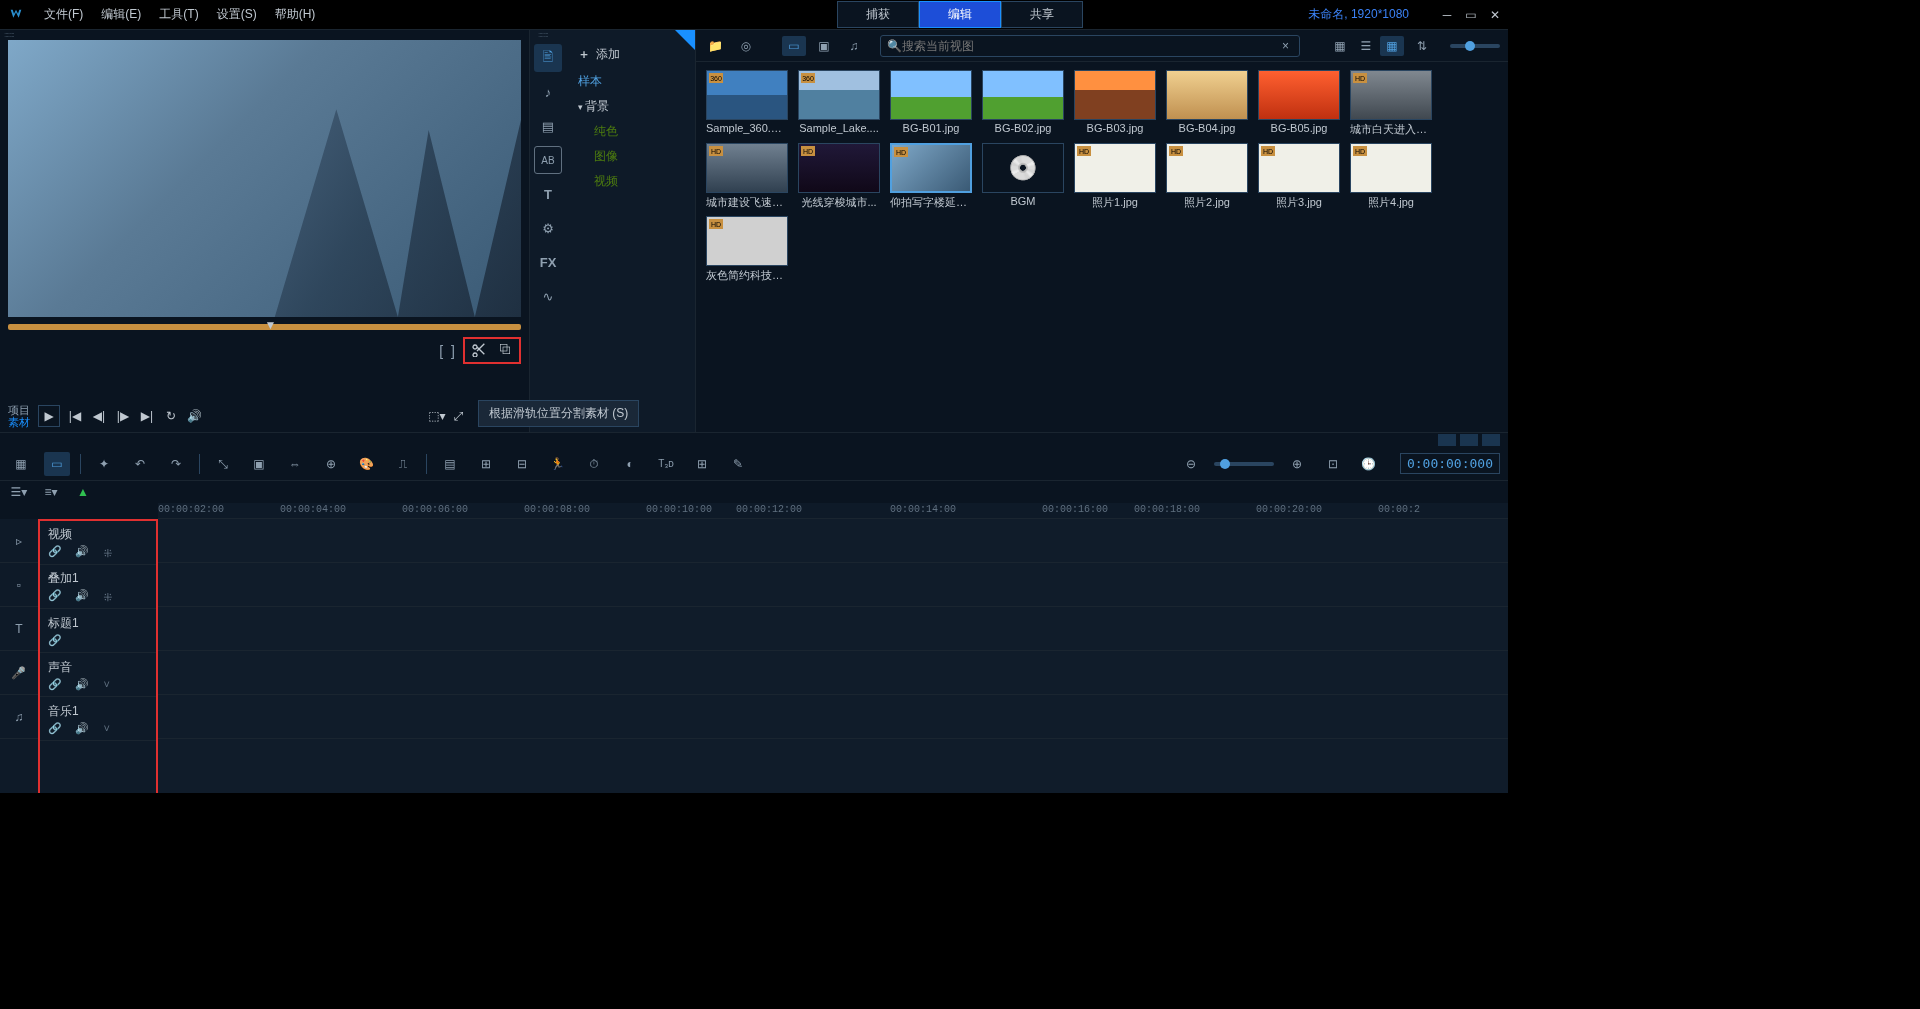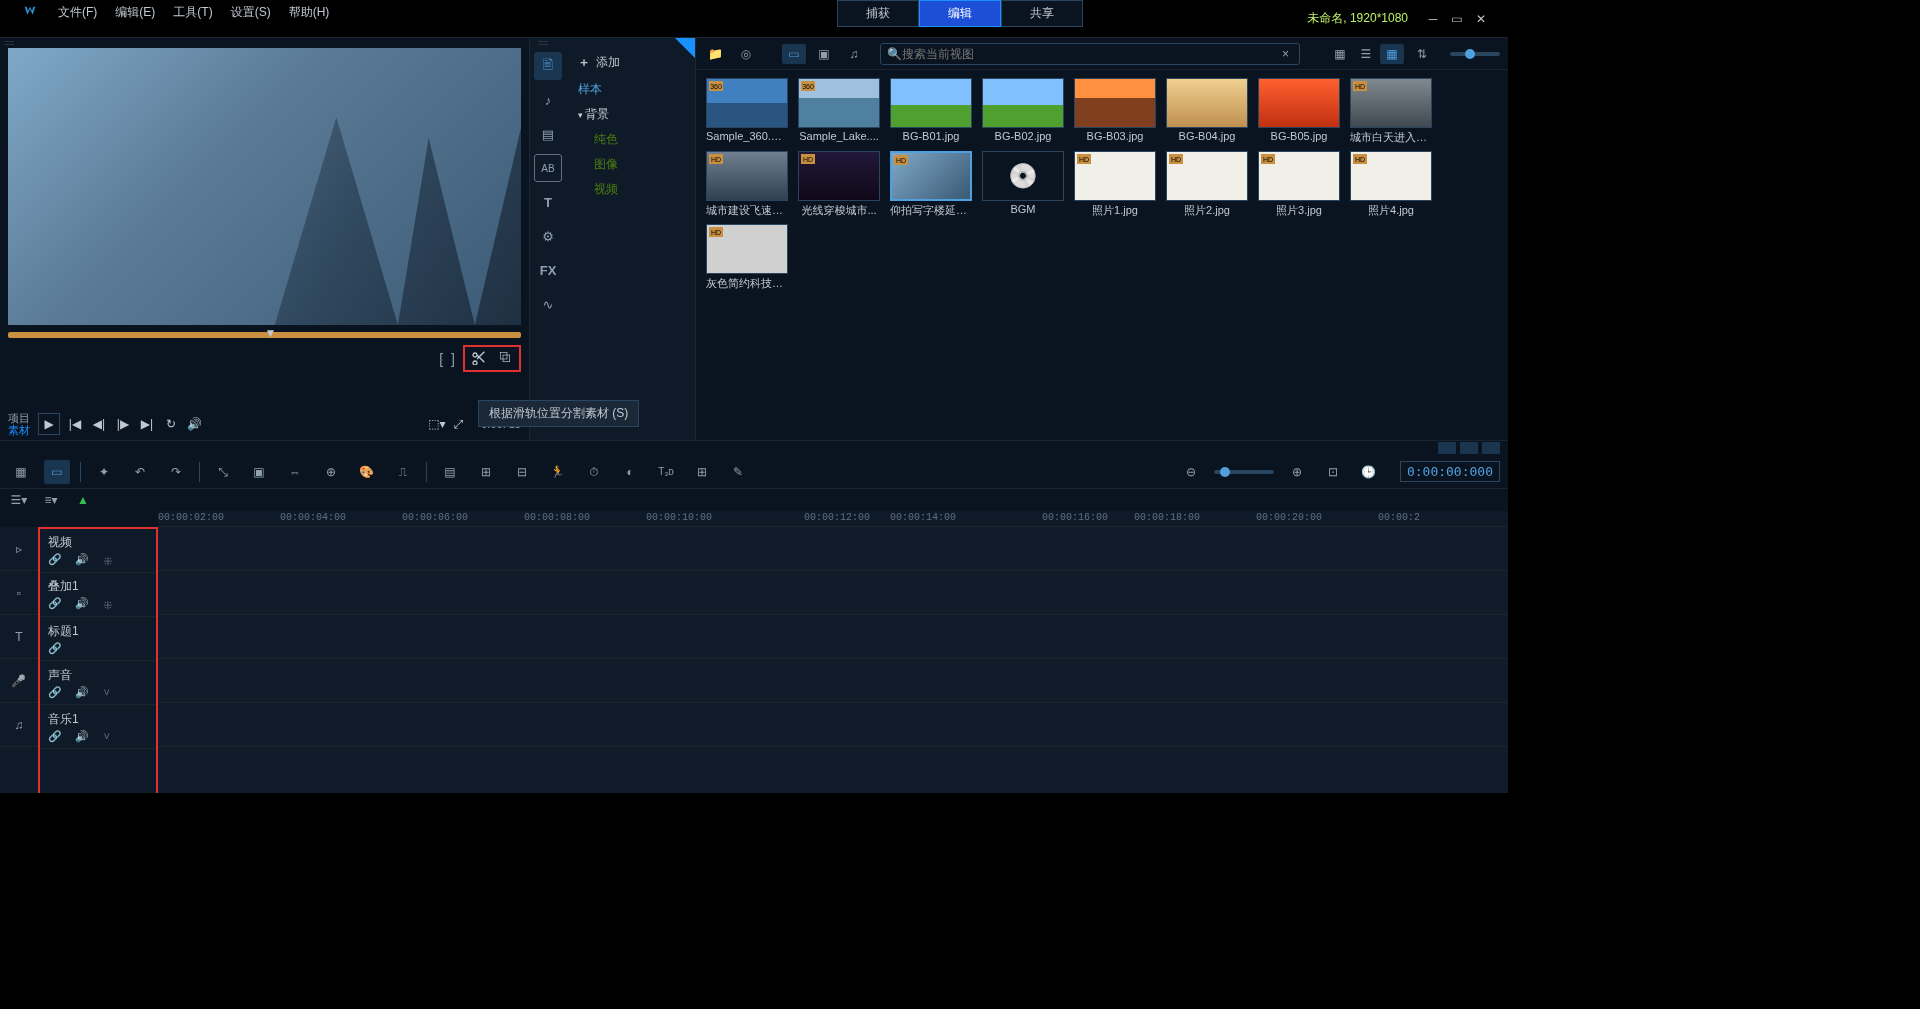--- a/index.html
+++ b/index.html
@@ -1,27 +1,27 @@
 <!DOCTYPE html>
 <html><head>
 <meta charset="utf-8">
 <style>
 * { margin: 0; padding: 0; box-sizing: border-box; font-family: "Microsoft YaHei", Arial, sans-serif; }
 body { background: #000; color: #c0c8d0; font-size: 12px; overflow: hidden; width: 1508px; height: 793px; }
 
 
-.titlebar { height: 38px; background: #000; display: flex; padding: 0 18px; border-bottom: 1px solid #1a2530; }
+.titlebar { height: 30px; background: #000; display: flex; align-items: center; padding: 0 4px; border-bottom: 1px solid #1a2530; }
 .logo { width: 24px; height: 24px; display: flex; align-items: center; justify-content: center; color: #2a8fd0; font-size: 16px; }
 .menubar { display: flex; gap: 2px; margin-left: 8px; }
 .menubar span { padding: 4px 8px; cursor: pointer; }
 .top-tabs { margin-left: auto; margin-right: auto; display: flex; position: absolute; left: 50%; transform: translateX(-50%); }
 .top-tabs span { padding: 4px 28px; border: 1px solid #2a4560; background: #0a1420; cursor: pointer; }
 .top-tabs span.active { background: #1d4ed8; color: #fff; border-color: #1990ff; }
 .win-ctrl { margin-left: auto; display: flex; gap: 6px; align-items: center; }
-.win-ctrl .info { margin-right: 10px; color: #bef264; }
+.win-ctrl .info { margin-right: 23px; color: #3b82f6; }
 .win-ctrl .btn { width: 18px; height: 18px; display: flex; align-items: center; justify-content: center; cursor: pointer; }
 
 
 .main { display: flex; height: 402px; }
 
 
 .preview-panel { width: 530px; background: #0a1420; display: flex; flex-direction: column; border-right: 1px solid #1a2530; }
 .grip { height: 8px; color: #445566; padding-left: 4px; font-size: 8px; letter-spacing: -1px; }
 .preview-img { flex: 1; background: linear-gradient(135deg, #7fa8c8 0%, #5a7a95 40%, #3a5a75 100%); position: relative; margin: 2px 8px; }
 .preview-img::after { content: ""; position: absolute; right: 0; bottom: 0; width: 60%; height: 75%; background: linear-gradient(120deg, #4a6580 0%, #2a4055 50%, #1a2838 100%); clip-path: polygon(20% 100%, 40% 0%, 60% 100%, 70% 10%, 85% 100%, 100% 5%, 100% 100%); opacity: 0.85; }
@@ -386,21 +386,21 @@
     <span class="tlo">≡▾</span>
     <span class="tlo" style="color:#30c050;">▲</span>
   </div>
   <div style="position:relative;">
     <div class="ruler" id="ruler">
         <span style="left: 0px;">00:00:02:00</span>
         <span style="left: 122px;">00:00:04:00</span>
         <span style="left: 244px;">00:00:06:00</span>
         <span style="left: 366px;">00:00:08:00</span>
         <span style="left: 488px;">00:00:10:00</span>
-        <span style="left: 646px;">00:00:12:00</span>
+        <span style="left: 578px;">00:00:12:00</span>
         <span style="left: 732px;">00:00:14:00</span>
         <span style="left: 854px; padding-left: 30px;">00:00:16:00</span>
         <span style="left: 976px;">00:00:18:00</span>
         <span style="left: 1098px;">00:00:20:00</span>
         <span style="left: 1220px;">00:00:2</span>
       </div>
   </div>
   <div class="tracks-area">
     <div class="track-heads-col" id="trackicons">
         <div class="track-head-icon">▹</div>

